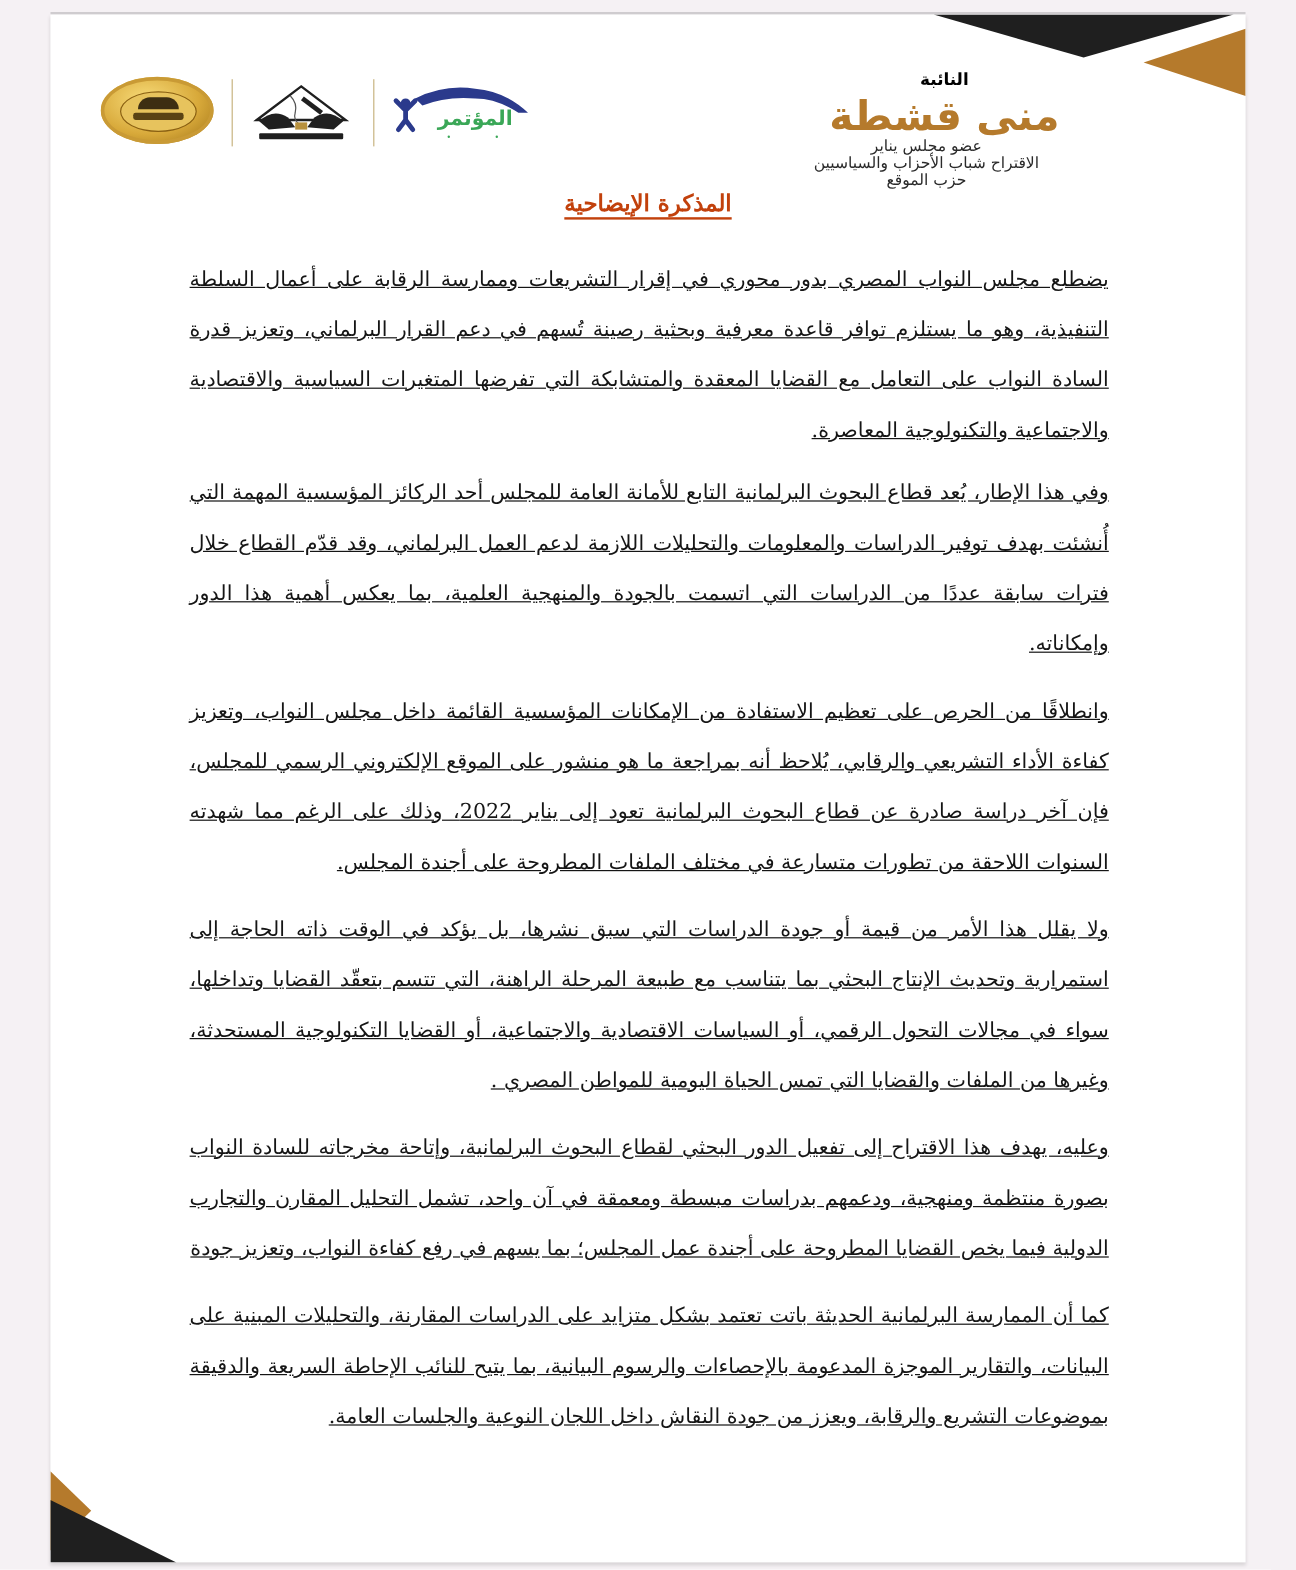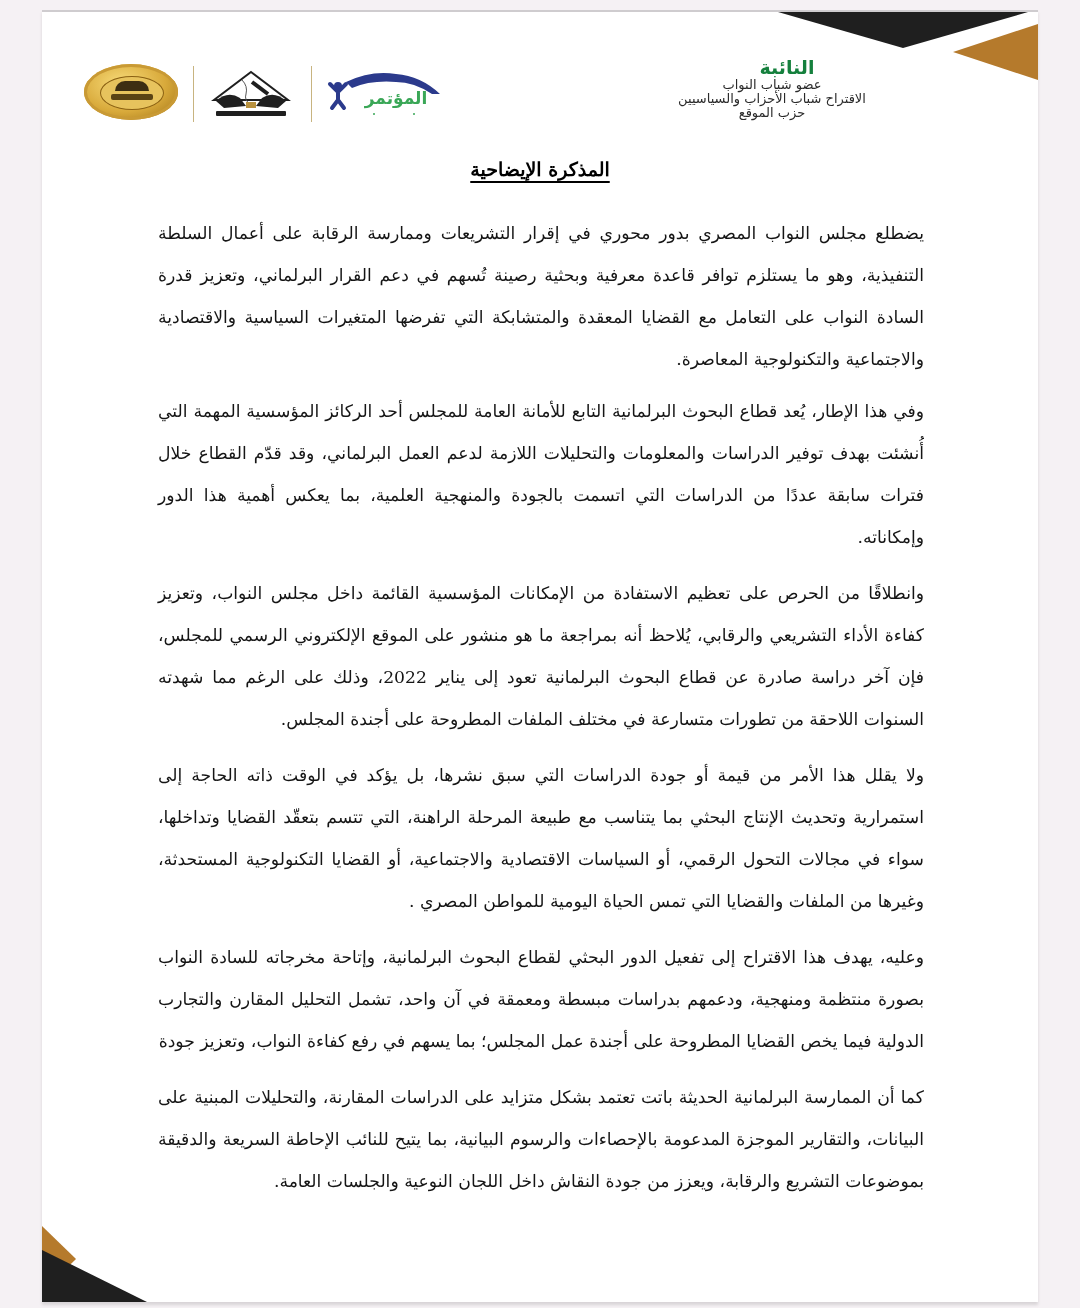--- a/index.html
+++ b/index.html
@@ -53,21 +53,21 @@
     
     .mp-block {
       position: absolute; top: 44px; right: 136px;
       width: 260px;
       text-align: center;
       direction: rtl;
     }
     .mp-title {
       font-family: "DejaVu Sans", sans-serif;
       font-weight: bold;
-      font-size: 19px; color: #15803d;
+      font-size: 14px; color: #000000;
       line-height: 22px;
       margin-left: 30px;
     }
     .mp-name {
       font-family: "DejaVu Sans", sans-serif;
       font-weight: bold;
       font-size: 34px; color: #b57a2c;
       line-height: 38px;
       letter-spacing: 1px;
       margin-left: 30px;
@@ -118,41 +118,41 @@
     }
 
     
     .doc-title {
       position: absolute; top: 146px; left: 0; right: 0;
       text-align: center;
       direction: rtl;
       font-family: "DejaVu Serif", serif;
       font-weight: bold;
       font-size: 19px;
-      color: #000000;
+      color: #c2410c;
     }
     .doc-title span {
       text-decoration: underline;
       text-underline-offset: 5px;
       text-decoration-thickness: 2px;
     }
 
     
     .body-text {
       position: absolute; top: 200px;
       left: 116px; width: 766px;
       direction: rtl;
       text-align: justify;
       text-align-last: right;
       font-family: "DejaVu Serif", serif;
       font-size: 17.2px;
       line-height: 42px;
       color: #151515;
     }
-    .body-text p { margin: 0 0 14px 0; }
+    .body-text p { margin: 0 0 14px 0; text-decoration: underline; }
     .body-text p.p1 { margin-bottom: 10px; }
   </style>
 </head>
 <body>
 
 <div class="page">
   <div class="tri-black-top"></div>
   <div class="tri-gold-right"></div>
 
   <div class="logos">
@@ -178,21 +178,22 @@
       <circle cx="12" cy="18" r="4" fill="#2b3a8c"></circle>
       <path d="M12,22 L12,32 M4,16 L12,24 L20,16 M12,32 L6,40 M12,32 L18,40" stroke="#2b3a8c" stroke-width="4" fill="none" stroke-linecap="round"></path>
       <text x="70" y="36" font-size="17" fill="#3aa757" font-family="DejaVu Sans, sans-serif" font-weight="bold" text-anchor="middle" direction="rtl">المؤتمر</text>
       <circle cx="48" cy="46" r="1" fill="#3aa757"></circle>
       <circle cx="88" cy="46" r="1" fill="#3aa757"></circle>
     </svg>
   </div>
 
   <div class="mp-block">
     <div class="mp-title">النائبة</div>
-    <div class="mp-line">عضو شباب النواب</div>
+    <div class="mp-name">منى قشطة</div>
+    <div class="mp-line">عضو مجلس يناير</div>
     <div class="mp-line">الاقتراح شباب الأحزاب والسياسيين</div>
     <div class="mp-line">حزب الموقع</div>
   </div>
 
   <div class="doc-title">
     <span>المذكرة الإيضاحية</span>
   </div>
 
   <div class="body-text">
     <p class="p1">يضطلع مجلس النواب المصري بدور محوري في إقرار التشريعات وممارسة الرقابة على أعمال السلطة التنفيذية، وهو ما يستلزم توافر قاعدة معرفية وبحثية رصينة تُسهم في دعم القرار البرلماني، وتعزيز قدرة السادة النواب على التعامل مع القضايا المعقدة والمتشابكة التي تفرضها المتغيرات السياسية والاقتصادية والاجتماعية والتكنولوجية المعاصرة.</p>

